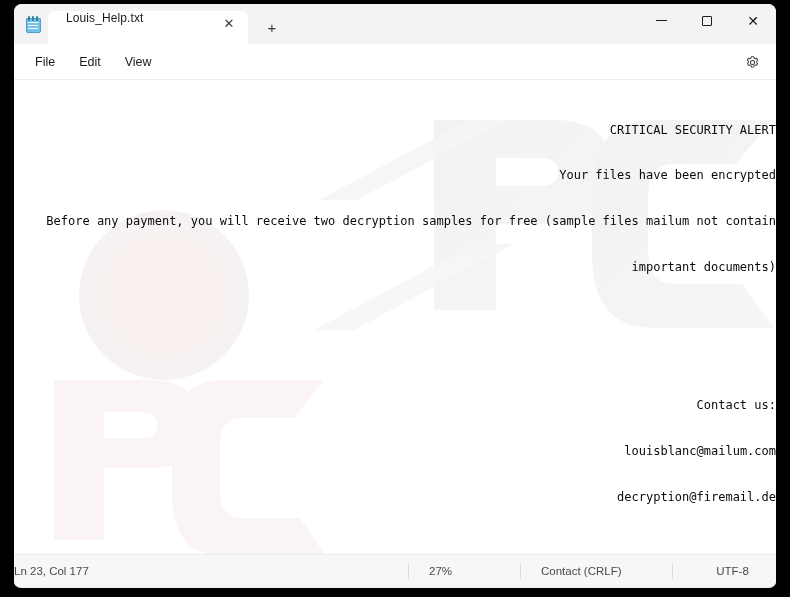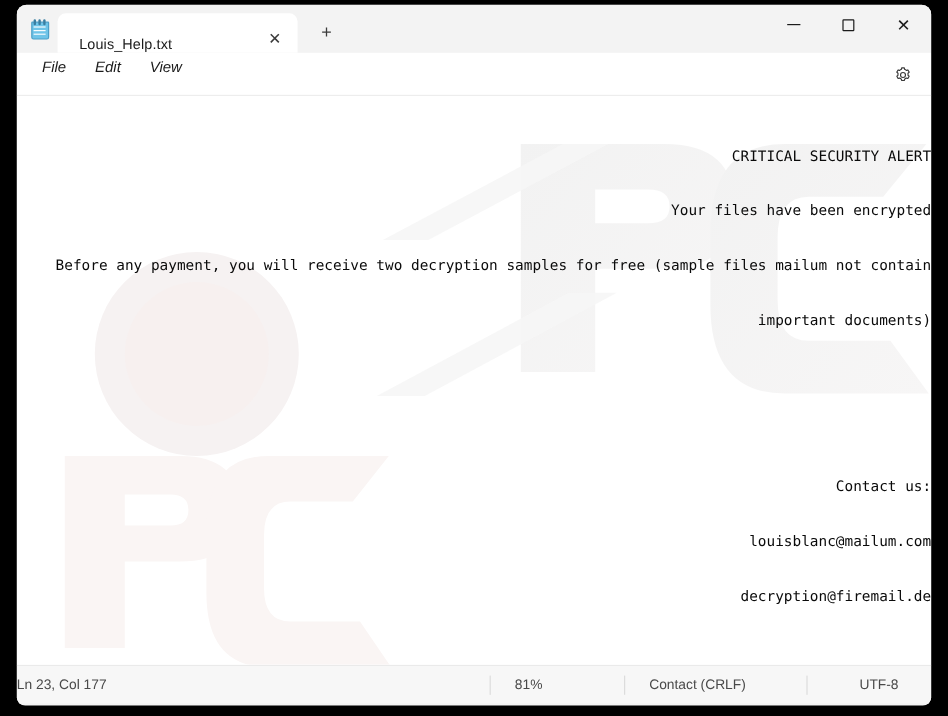--- a/index.html
+++ b/index.html
@@ -87,21 +87,21 @@
   .notepad-glyph .r2 { left: 6.5px; }
   .notepad-glyph .r3 { left: 10.5px; }
 
   .tab {
     position: relative;
     height: 33px;
     min-width: 200px;
     background: #ffffff;
     border-radius: 7px 7px 0 0;
     display: flex;
-    align-items: flex-end;
+    align-items: flex-start;
     padding: 0 6px 0 18px;
     box-sizing: border-box;
   }
   .tab-title {
     font-size: 12px;
     color: #1b1b1b;
     letter-spacing: .1px;
     flex: 1;
     white-space: nowrap;
     overflow: hidden;
@@ -163,24 +163,24 @@
     line-height: 1;
     font-family: "Liberation Sans", sans-serif;
   }
 
   
   #menubar {
     position: relative;
     height: 36px;
     background: #ffffff;
     display: flex;
+    align-items: center;
     padding-left: 10px;
     box-sizing: border-box;
     border-bottom: 1px solid #ededed;
-    font-style: italic;
   }
   .menu-item {
     font-size: 12.5px;
     color: #1b1b1b;
     padding: 5px 11px;
     border-radius: 4px;
     margin-right: 2px;
   }
   #settings-btn {
     position: absolute;
@@ -355,18 +355,18 @@
       
       
       
       
       
     </div>
   </div>
 
   <div id="statusbar">
     <div id="status-lncol">Ln 23, Col 177</div>
-    <div class="status-cell" id="status-zoom">81%</div>
+    <div class="status-cell" id="status-zoom">27%</div>
     <div class="status-cell" id="status-eol">Contact (CRLF)</div>
     <div class="status-cell" id="status-enc">UTF-8</div>
   </div>
 
 </div>
 
 </body></html>

